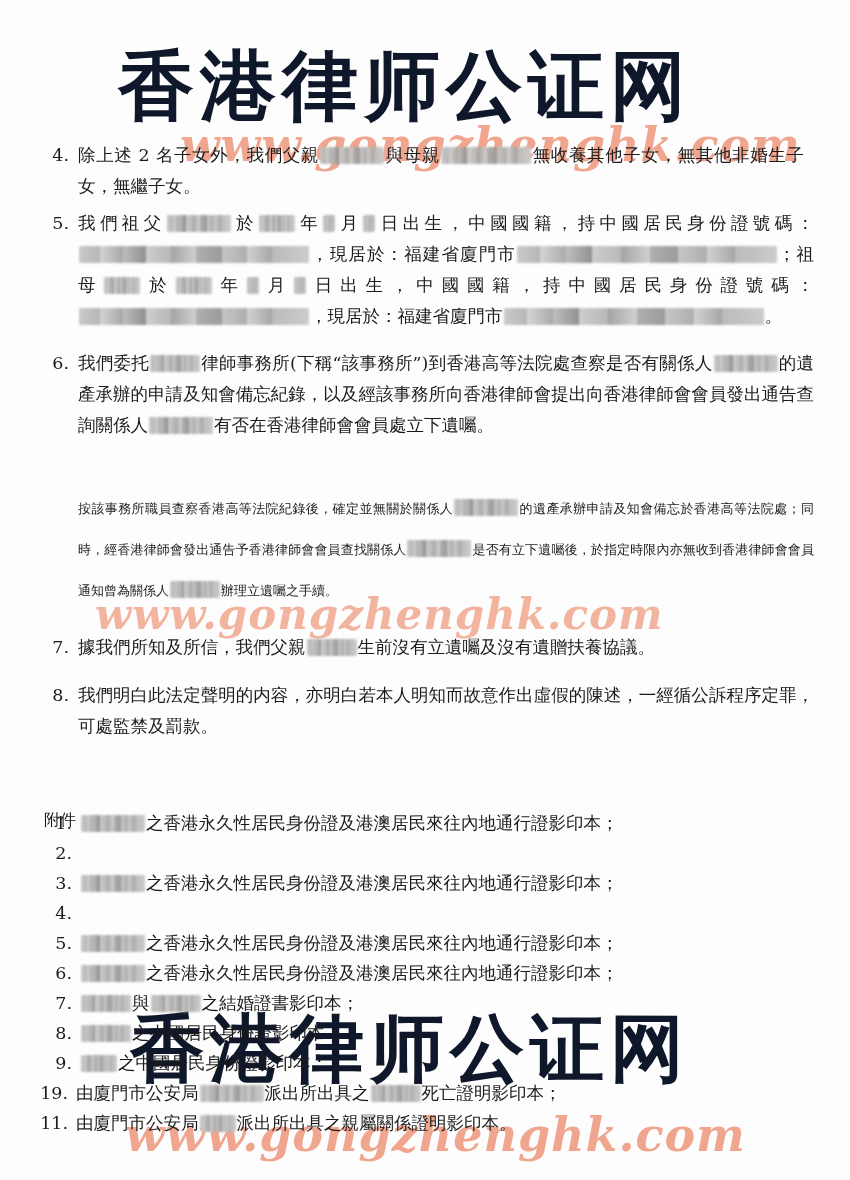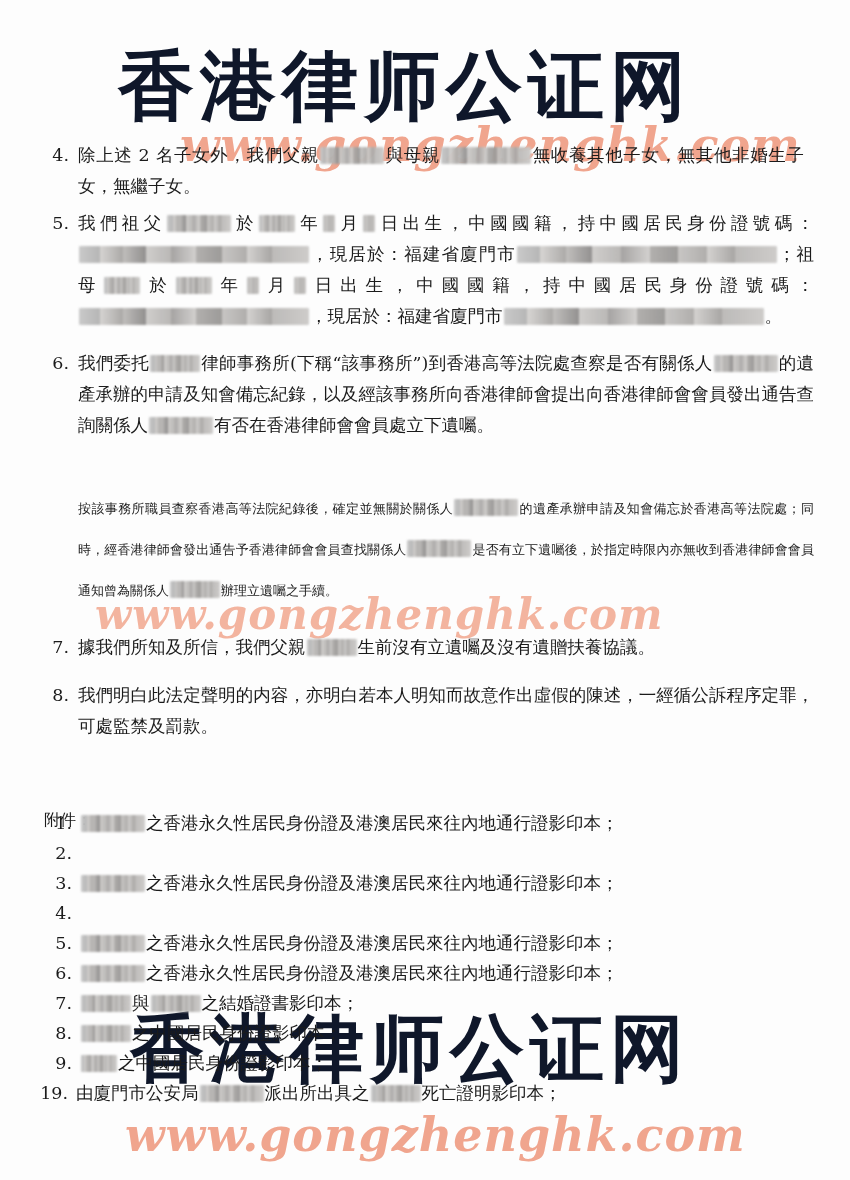--- a/index.html
+++ b/index.html
@@ -200,15 +200,19 @@
       <div class="body-text"><span class="rd rd-m"></span>之中國居民身份證影印本；</div>
     </div>
     <div class="att" style="left:44px; top:1048px;">
       <div class="num">9.</div>
       <div class="body-text"><span class="rd rd-s"></span>之中國居民身份證影印本；</div>
     </div>
     <div class="att" style="left:40px; top:1078px;">
       <div class="num">19.</div>
       <div class="body-text">由廈門市公安局<span class="rd rd-l"></span>派出所出具之<span class="rd rd-m"></span>死亡證明影印本；</div>
     </div>
+    <div class="att" style="left:40px; top:1108px;">
+      <div class="num">11.</div>
+      <div class="body-text">由廈門市公安局<span class="rd rd-s"></span>派出所出具之親屬關係證明影印本。</div>
+    </div>
 
   </div>
 </div>
 
 </body></html>

